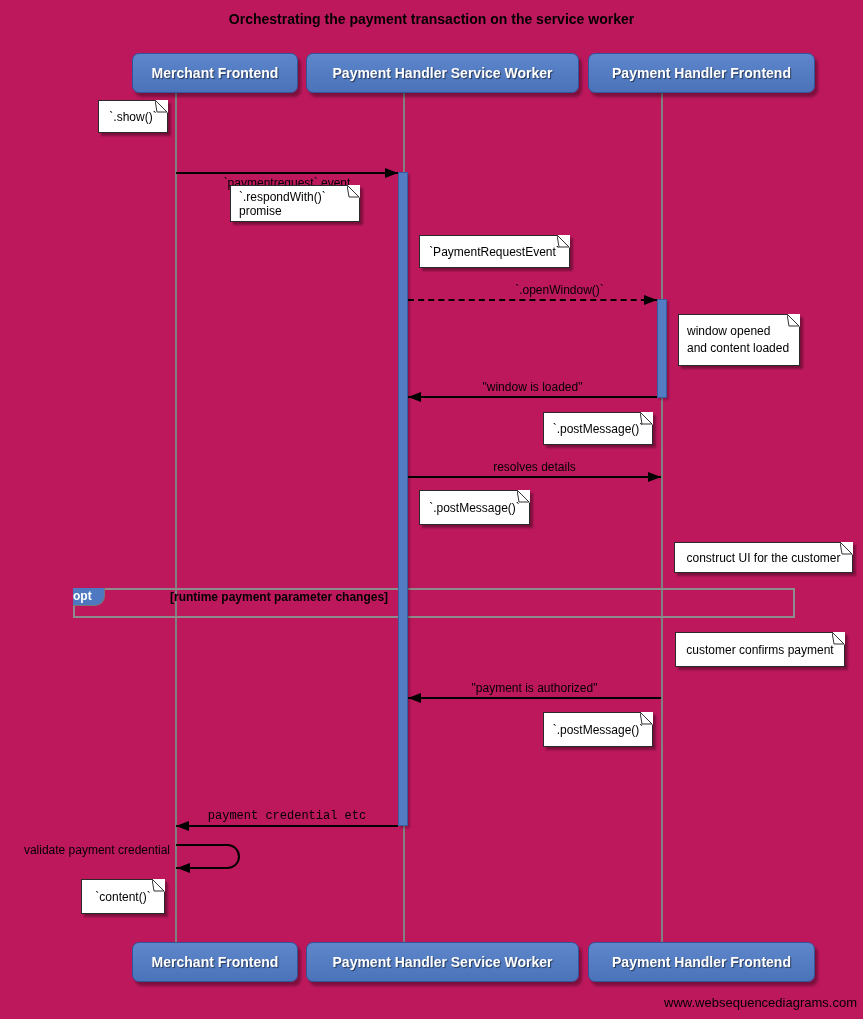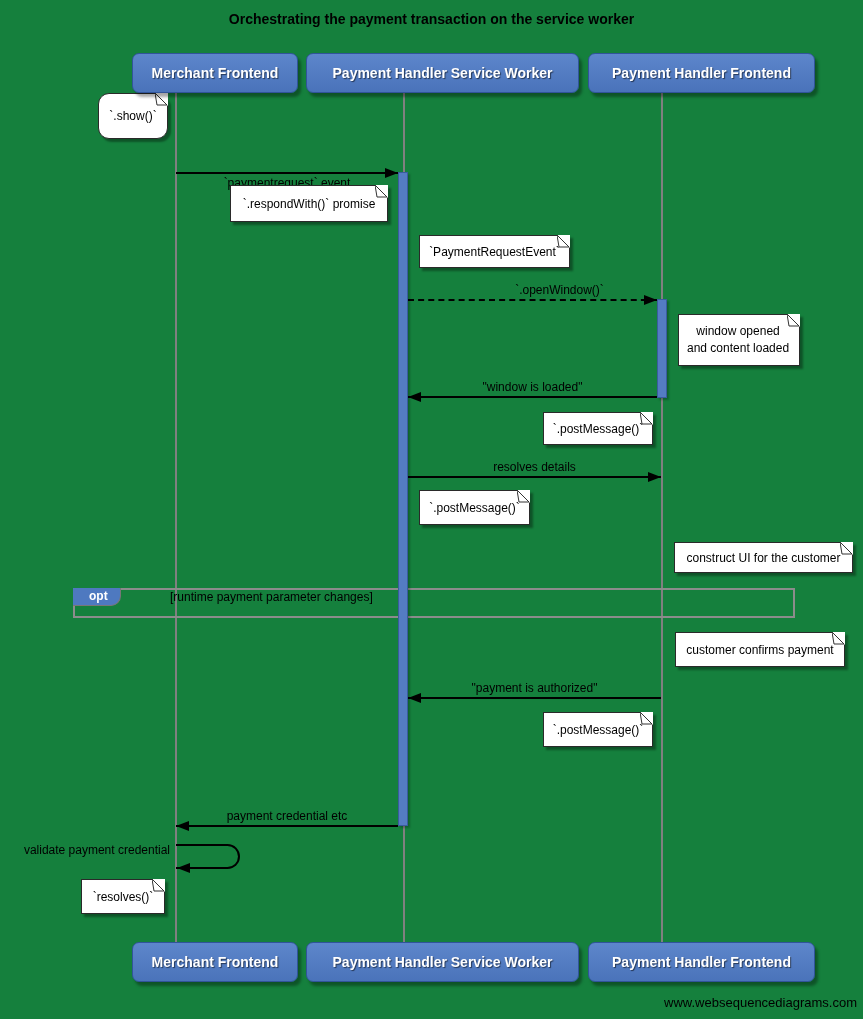--- a/index.html
+++ b/index.html
@@ -1,16 +1,16 @@
 <!DOCTYPE html>
 <html><head>
 <meta charset="utf-8">
 <style>
   html,body{margin:0;padding:0;background:#fff;}
-  .stage{position:relative;width:863px;height:1019px;background:#15803d;overflow:hidden;
+  .stage{position:relative;width:863px;height:1019px;background:#be185d;overflow:hidden;
          font-family:"Liberation Sans","DejaVu Sans",sans-serif;color:#000;}
   .title{position:absolute;left:0;top:11px;width:100%;text-align:center;
          font-size:14px;font-weight:bold;}
   .lifeline{position:absolute;top:93px;height:849px;width:2px;background:#808080;}
   .actor{position:absolute;height:40px;box-sizing:border-box;
          background:linear-gradient(180deg,#5d86cb,#4a73ba);
          border:1px solid #31549a;border-radius:7px;
          box-shadow:3px 4px 3px rgba(0,0,0,.35);
          color:#fff;font-weight:bold;font-size:14px;
          display:flex;align-items:center;justify-content:center;
@@ -25,23 +25,23 @@
   .mlabel{position:absolute;font-size:12px;text-align:center;height:16px;line-height:16px;}
   .mline{position:absolute;height:0;border-top:2px solid #000;}
   .dashed{border-top-style:dashed;}
   .ah{position:absolute;width:0;height:0;border-top:5px solid transparent;border-bottom:5px solid transparent;}
   .ah-r{border-left:13px solid #000;}
   .ah-l{border-right:13px solid #000;}
   .selfloop{position:absolute;box-sizing:border-box;border:2px solid #000;border-left:none;
             border-radius:0 13px 13px 0;}
   .frag{position:absolute;box-sizing:border-box;border:2px solid #8c8c8c;}
   .frag-tab{position:absolute;box-sizing:border-box;background:#4e79c0;color:#fff;
-            font-weight:bold;font-size:12px;line-height:16px;padding:0 12px 1px 16px;
+            font-weight:bold;font-size:12px;line-height:16px;padding:0 12px 1px 0;
             border-right:1px solid #777;border-bottom:1px solid #777;border-radius:0 0 10px 0;}
-  .frag-cond{position:absolute;font-weight:normal;font-size:12px;padding-left:24px;}
+  .frag-cond{position:absolute;font-weight:bold;font-size:12px;padding-left:24px;}
   .watermark{position:absolute;right:6px;top:995px;font-size:13px;}
   .al-left{justify-content:flex-start;text-align:left;}
   .tr{text-align:right;}
 </style>
 </head>
 <body>
 
 <div class="stage">
 
   <div class="title">Orchestrating the payment transaction on the service worker</div>
@@ -67,53 +67,53 @@
   <div class="ah ah-l" style="left:408px;top:392px;"></div>
 
   <div class="mlabel" style="left:408px;top:459px;width:253px;">resolves details</div>
   <div class="mline" style="left:408px;top:476px;width:253px;"></div>
   <div class="ah ah-r" style="left:648px;top:472px;"></div>
 
   <div class="mlabel" style="left:408px;top:680px;width:253px;">"payment is authorized"</div>
   <div class="mline" style="left:408px;top:697px;width:253px;"></div>
   <div class="ah ah-l" style="left:408px;top:693px;"></div>
 
-  <div class="mlabel" style="left:176px;top:808px;width:222px;">payment credential etc</div>
+  <div class="mlabel" style="left:176px;top:808px;width:222px;font-family:Liberation Mono, monospace;">payment credential etc</div>
   <div class="mline" style="left:176px;top:825px;width:222px;"></div>
   <div class="ah ah-l" style="left:176px;top:821px;"></div>
 
   <div class="mlabel tr" style="left:2px;top:842px;width:168px;">validate payment credential</div>
   <div class="selfloop" style="left:176px;top:844px;width:64px;height:25px;"></div>
   <div class="ah ah-l" style="left:177px;top:863px;"></div>
 
   <div class="act" style="left:398px;top:172px;height:654px;"></div>
   <div class="act" style="left:657px;top:299px;height:99px;"></div>
 
-  <div class="note" style="left:98px;top:93px;width:70px;height:46px;border-radius:11px;">
+  <div class="note" style="left:98px;top:100px;width:70px;height:33px;">
     <span>`.show()`</span>
     <svg class="fold" width="13" height="13">
         <path d="M0 0 L13 0 L13 13 Z" fill="#ffffff"></path>
         <path d="M0 0 L12 12 L2 12 Z" fill="#ffffff" stroke="#333" stroke-width="1"></path>
       </svg>
   </div>
-  <div class="note" style="left:230px;top:185px;width:158px;height:37px;">
+  <div class="note" style="left:230px;top:185px;width:130px;height:37px;">
     <span>`.respondWith()` promise</span>
     <svg class="fold" width="13" height="13">
         <path d="M0 0 L13 0 L13 13 Z" fill="#ffffff"></path>
         <path d="M0 0 L12 12 L2 12 Z" fill="#ffffff" stroke="#333" stroke-width="1"></path>
       </svg>
   </div>
   <div class="note" style="left:419px;top:235px;width:151px;height:33px;">
     <span>`PaymentRequestEvent`</span>
     <svg class="fold" width="13" height="13">
         <path d="M0 0 L13 0 L13 13 Z" fill="#ffffff"></path>
         <path d="M0 0 L12 12 L2 12 Z" fill="#ffffff" stroke="#333" stroke-width="1"></path>
       </svg>
   </div>
-  <div class="note al-left" style="left:678px;top:314px;width:122px;height:52px;line-height:1.4;text-align:center;">
+  <div class="note al-left" style="left:678px;top:314px;width:122px;height:52px;line-height:1.4;">
     <span>window opened
 and content loaded</span>
     <svg class="fold" width="13" height="13">
         <path d="M0 0 L13 0 L13 13 Z" fill="#ffffff"></path>
         <path d="M0 0 L12 12 L2 12 Z" fill="#ffffff" stroke="#333" stroke-width="1"></path>
       </svg>
   </div>
   <div class="note" style="left:543px;top:412px;width:110px;height:33px;">
     <span>`.postMessage()`</span>
     <svg class="fold" width="13" height="13">
@@ -143,21 +143,21 @@
       </svg>
   </div>
   <div class="note" style="left:543px;top:712px;width:110px;height:35px;">
     <span>`.postMessage()`</span>
     <svg class="fold" width="13" height="13">
         <path d="M0 0 L13 0 L13 13 Z" fill="#ffffff"></path>
         <path d="M0 0 L12 12 L2 12 Z" fill="#ffffff" stroke="#333" stroke-width="1"></path>
       </svg>
   </div>
   <div class="note" style="left:81px;top:879px;width:84px;height:35px;">
-    <span>`resolves()`</span>
+    <span>`content()`</span>
     <svg class="fold" width="13" height="13">
         <path d="M0 0 L13 0 L13 13 Z" fill="#ffffff"></path>
         <path d="M0 0 L12 12 L2 12 Z" fill="#ffffff" stroke="#333" stroke-width="1"></path>
       </svg>
   </div>
 
   <div class="actor" style="left:93px;top:53px;width:166px;">Merchant Frontend</div>
   <div class="actor" style="left:267px;top:53px;width:273px;">Payment Handler Service Worker</div>
   <div class="actor" style="left:549px;top:53px;width:227px;">Payment Handler Frontend</div>
 

